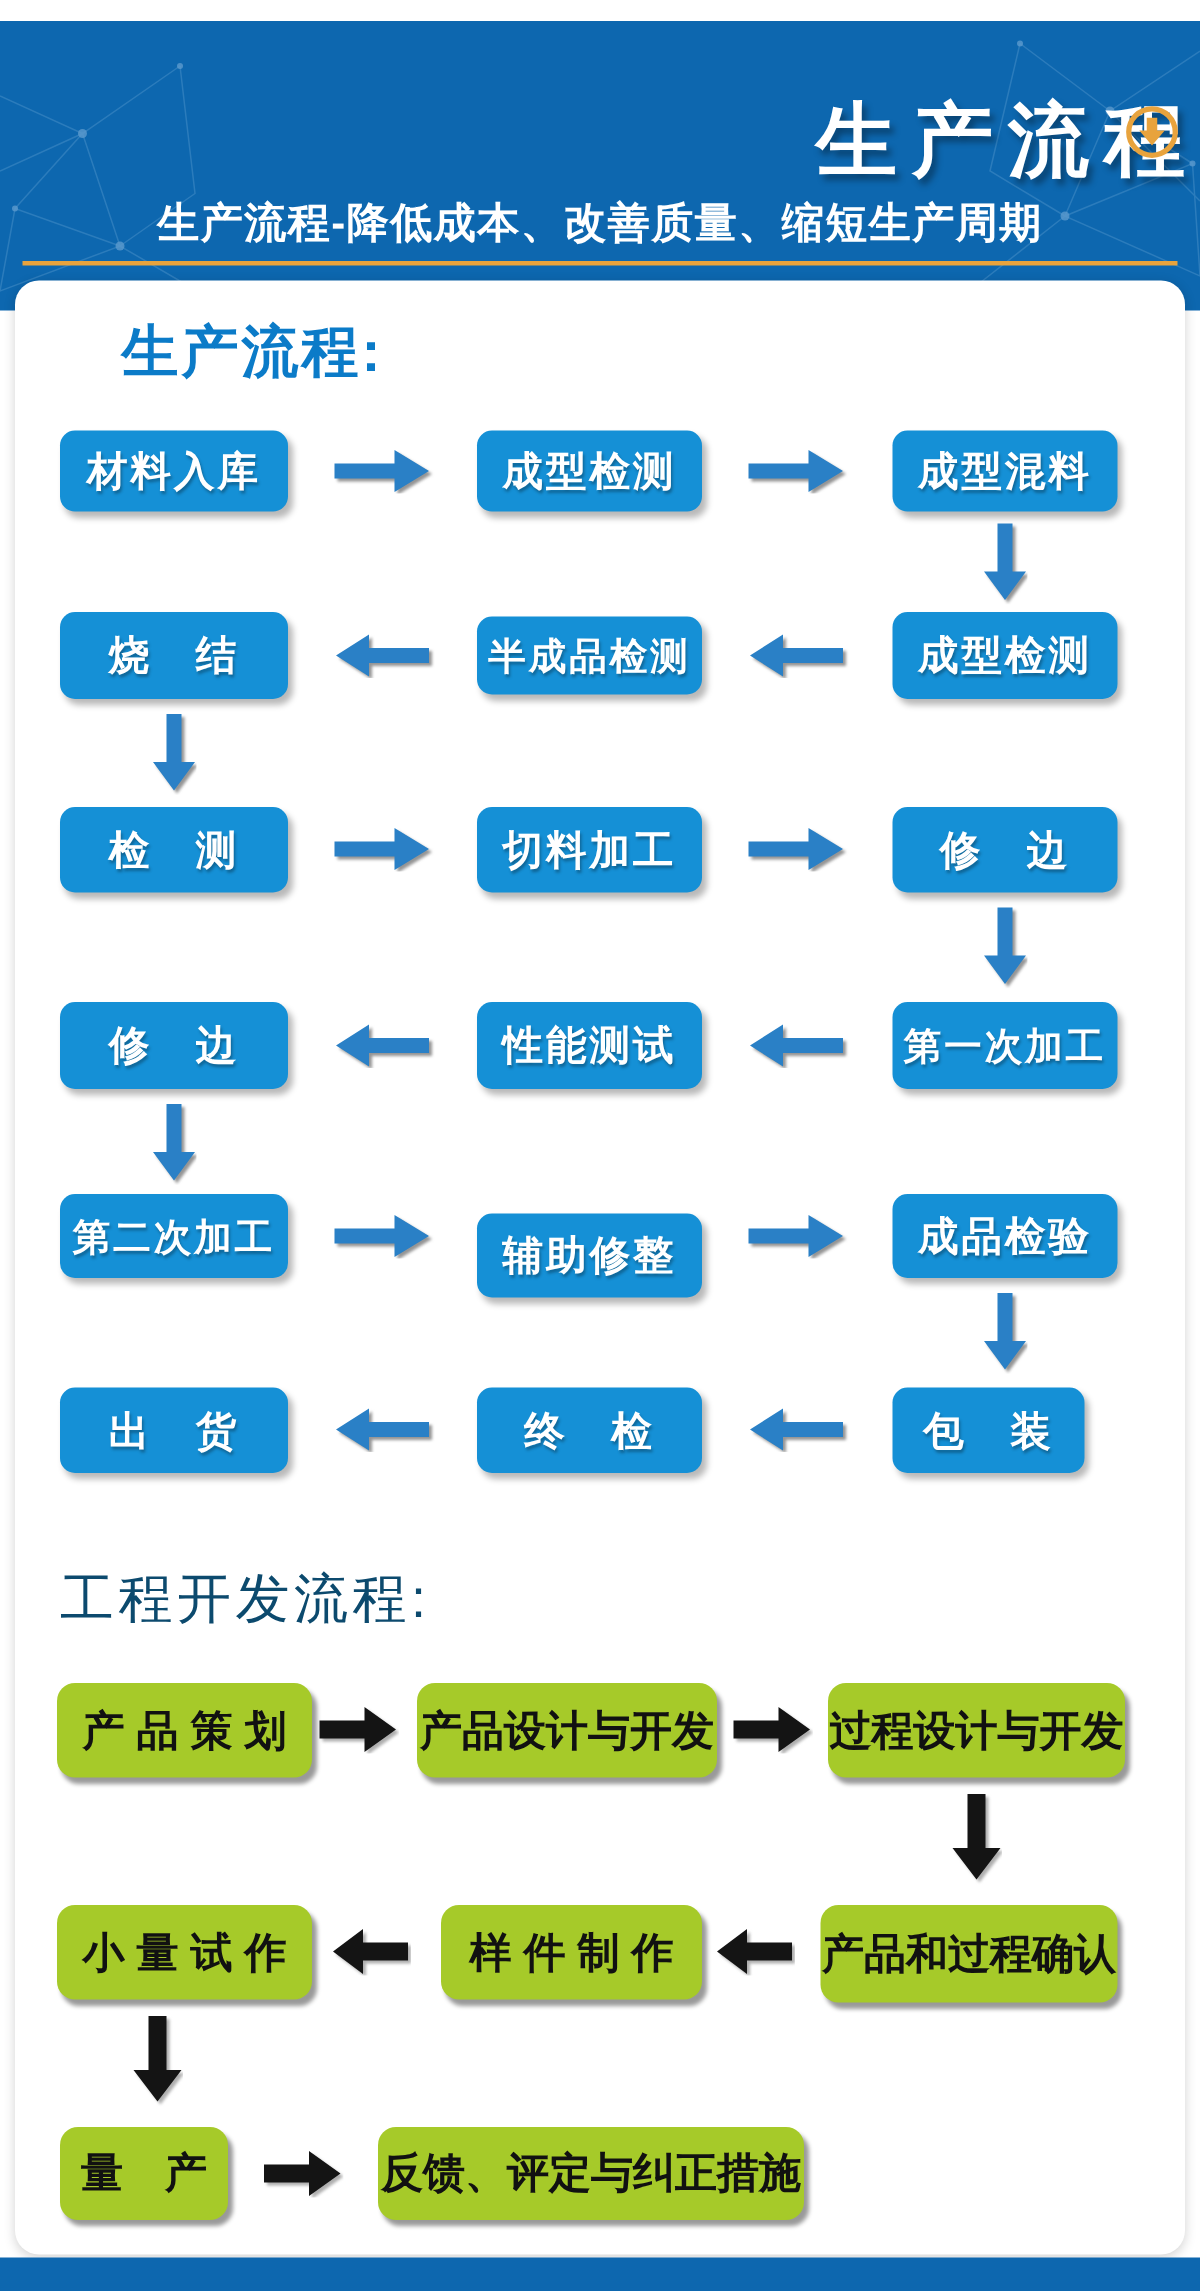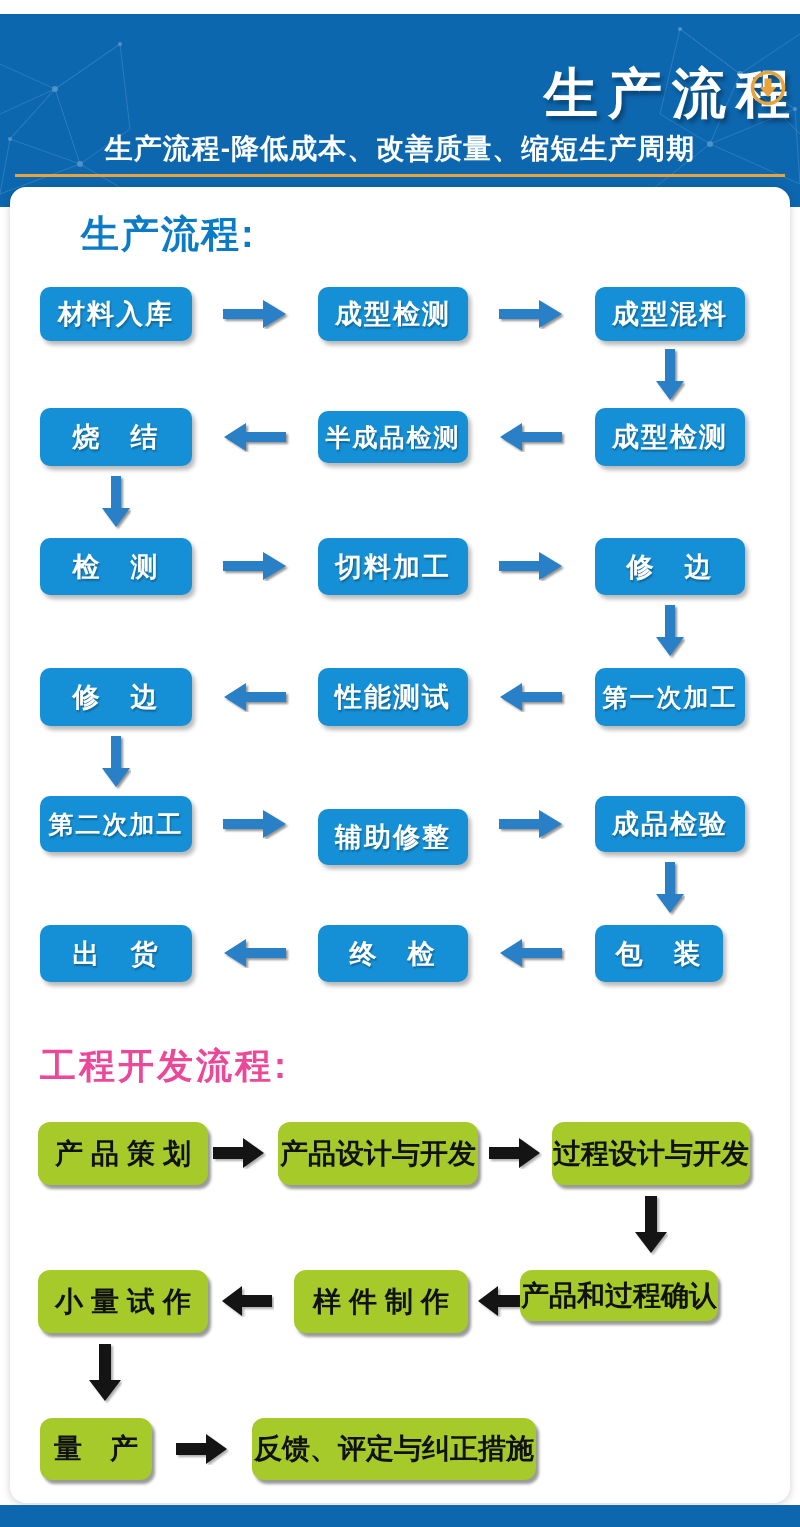--- a/index.html
+++ b/index.html
@@ -15,22 +15,22 @@
   #subtitle{position:absolute;left:0;top:116px;width:100%;text-align:center;color:#ffffff;
             font-size:28px;font-weight:bold;letter-spacing:1px;}
   #gold-line{position:absolute;left:15px;top:160px;width:770px;height:3px;background:#e8a33d;}
   #dl-icon{position:absolute;left:748px;top:54px;width:40px;height:40px;cursor:pointer;}
 
   
   #card{position:absolute;left:10px;top:187px;width:780px;height:1316px;background:#ffffff;
         border-radius:16px;box-shadow:0 2px 8px rgba(0,0,0,.18);}
   .h1-blue{position:absolute;left:30px;top:22px;font-size:38px;font-weight:bold;
            color:#0b7bc8;letter-spacing:2px;margin-left:41px;}
-  .h1-black{position:absolute;left:30px;top:855px;font-size:36px;font-weight:bold;
-            color:#ec4899;letter-spacing:3px;text-align:center;}
+  .h1-black{position:absolute;left:30px;top:855px;font-size:36px;font-weight:normal;
+            color:#0c4a6e;letter-spacing:3px;text-align:center;}
 
   
   .bbox{position:absolute;background:#1590d6;border-radius:10px;color:#ffffff;
         font-weight:bold;font-size:27px;letter-spacing:2px;display:flex;align-items:center;
         justify-content:center;text-shadow:1px 2px 2px rgba(0,0,0,.3);
         box-shadow:3px 4px 4px rgba(0,0,0,.28);white-space:nowrap;}
   .gbox{position:absolute;background:#a6ca29;border-radius:12px;color:#111111;
         font-weight:bold;font-size:28px;display:flex;align-items:center;justify-content:center;
         box-shadow:3px 4px 3px rgba(0,0,0,.4);white-space:nowrap;}
   .gbox.sp{letter-spacing:8px;padding-left:8px;}
@@ -186,21 +186,21 @@
       </svg>
 
     <div class="gbox sp" style="left:28px;top:1083px;width:162px;height:63px">小量试作</div>
     <svg class="arr" style="left:210px;top:1098px" width="54" height="32" viewBox="0 0 52 32">
       <polygon class="arr-black" points="51,10 21,10 21,1 1,16 21,31 21,22 51,22"></polygon>
       </svg>
     <div class="gbox sp" style="left:284px;top:1083px;width:166px;height:63px">样件制作</div>
     <svg class="arr" style="left:466px;top:1098px" width="54" height="32" viewBox="0 0 52 32">
       <polygon class="arr-black" points="51,10 21,10 21,1 1,16 21,31 21,22 51,22"></polygon>
       </svg>
-    <div class="gbox" style="left:510px;top:1083px;width:198px;height:51px">产品和过程确认</div>
+    <div class="gbox" style="left:537px;top:1083px;width:198px;height:65px">产品和过程确认</div>
 
     <svg class="arr" style="left:78px;top:1154px" width="34" height="64" viewBox="0 0 34 58">
       <polygon class="arr-black" points="11,0 23,0 23,36 33,36 17,57 1,36 11,36"></polygon>
       </svg>
 
     <div class="gbox" style="left:30px;top:1231px;width:112px;height:62px">量　产</div>
     <svg class="arr" style="left:165px;top:1246px" width="54" height="32" viewBox="0 0 52 32">
       <polygon class="arr-black" points="0,10 30,10 30,1 51,16 30,31 30,22 0,22"></polygon>
       </svg>
     <div class="gbox" style="left:242px;top:1231px;width:284px;height:62px">反馈、评定与纠正措施</div>

